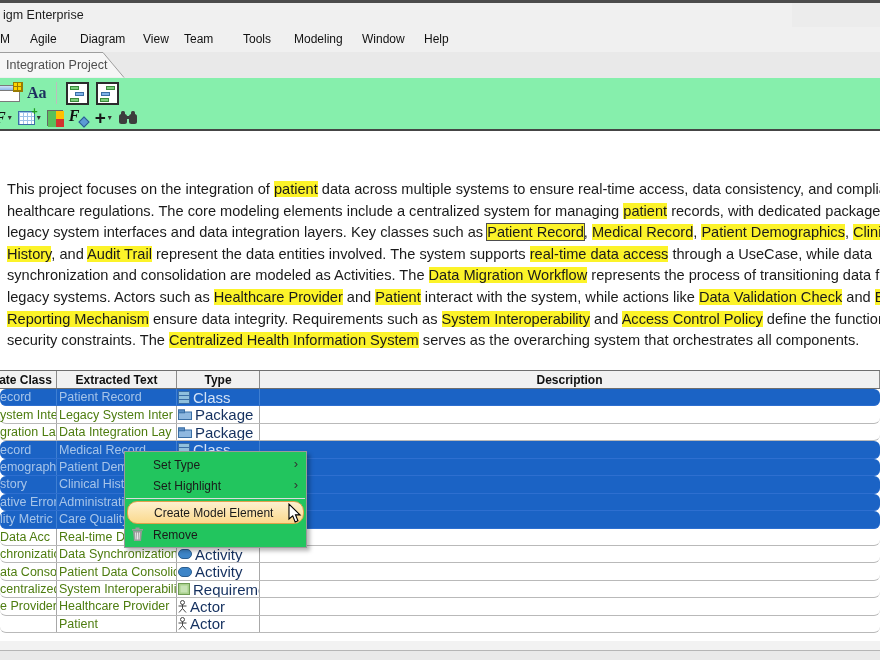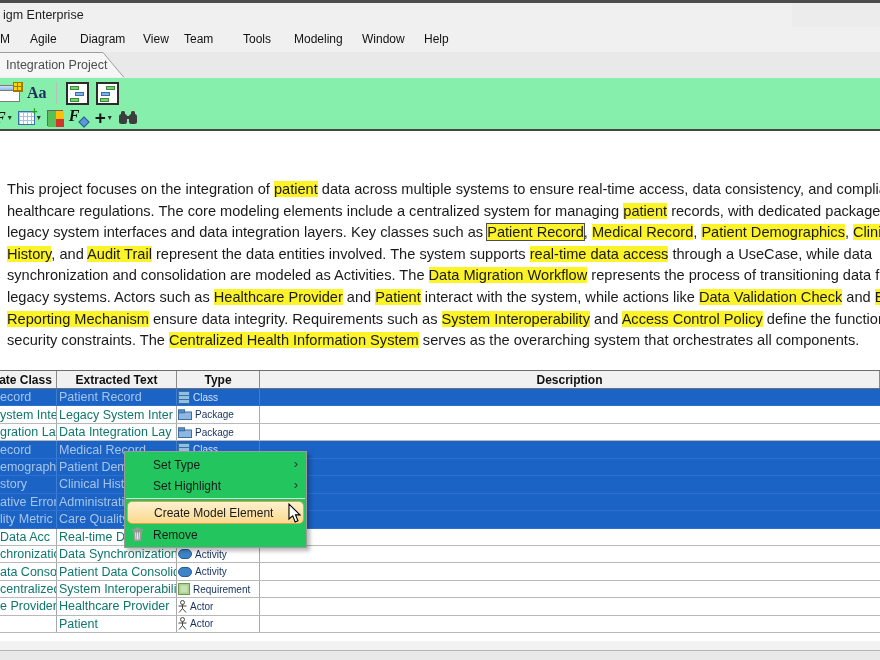--- a/index.html
+++ b/index.html
@@ -66,44 +66,44 @@
   .boxed { outline:1px solid #4d4d4d; }
 
   
   .vp-table { position:absolute; left:0; top:370px; width:880px; }
   .thead { display:grid; grid-template-columns:57px 120px 83px 1fr; height:19px;
            background:#f1f1f1; border-top:1px solid #6e6e6e; border-bottom:1px solid #6e6e6e; }
   .th { display:flex; align-items:center; justify-content:center; font-weight:bold; font-size:12px;
         color:#101010; border-right:1px solid #8a8a8a; overflow:hidden; white-space:nowrap; }
   .th.c1 span { margin-left:-5px; }
   .trow { display:grid; grid-template-columns:57px 120px 83px 1fr; height:17.45px;
-          border-bottom:1px solid #b9b9b9; background:#fff; }
+          border-bottom:1px solid #b9b9b9; background:#fff;border-radius:6px; }
   .trow.sel { background:#1b63c5; border-bottom-color:#2e6fd0; }
   .td { display:flex; align-items:center; overflow:hidden; white-space:pre;
-        border-right:1px solid #a8a8a8; font-size:12.5px; color:#0f766e; }
+        border-right:1px solid #a8a8a8; font-size:12.5px; color:#4d7c0f; }
   .trow.sel .td { color:#a6c4e9; border-right-color:#3f7fd2; }
   .td.c2 { padding-left:2px; }
-  .td.type { font-size:10px; color:#14305f; gap:3px; padding-left:1px; }
+  .td.type { font-size:15px; color:#14305f; gap:3px; padding-left:1px; }
   .trow.sel .td.type { color:#d3e2f6; }
   .ticon { display:inline-flex; flex:0 0 auto; }
 
   
   .status-strip  { position:absolute; left:0; top:641px; width:880px; height:9px; background:#f2f2f2; }
   .status-line   { position:absolute; left:0; top:650px; width:880px; height:1px; background:#b5b5b5; }
   .status-bottom { position:absolute; left:0; top:651px; width:880px; height:9px; background:#e9e9e9; }
 
   
   .ctxmenu { position:absolute; left:124px; top:451px; width:183px; background:#22c55e;
              border:1px solid #9b9b9b; box-shadow:3px 3px 4px rgba(0,0,0,.28); padding:2px 0; }
   .cm-item { position:relative; height:21px; display:flex; align-items:center;
              padding-left:28px; font-size:12px; color:#1a1a1a; }
   .cm-item .arrow { position:absolute; right:8px; top:2px; font-size:13px; color:#333; }
   .cm-sep  { height:1px; background:#dcdcdc; margin:2px 1px; }
   .cm-item.hot { height:23px; margin:0 2px; padding-left:26px;
-                 background:linear-gradient(#fdf0cf,#fbd98d); border:1px solid #e0a24a; border-radius:5px; }
+                 background:linear-gradient(#fdf0cf,#fbd98d); border:1px solid #e0a24a; border-radius:10px; }
   .cm-icon { position:absolute; left:6px; top:3px; }
 
   
   .cursor { position:absolute; left:287px; top:503px; z-index:50; }
 </style>
 </head>
 <body>
 
 <div class="top-strip"></div>
 <div class="titlebar">

